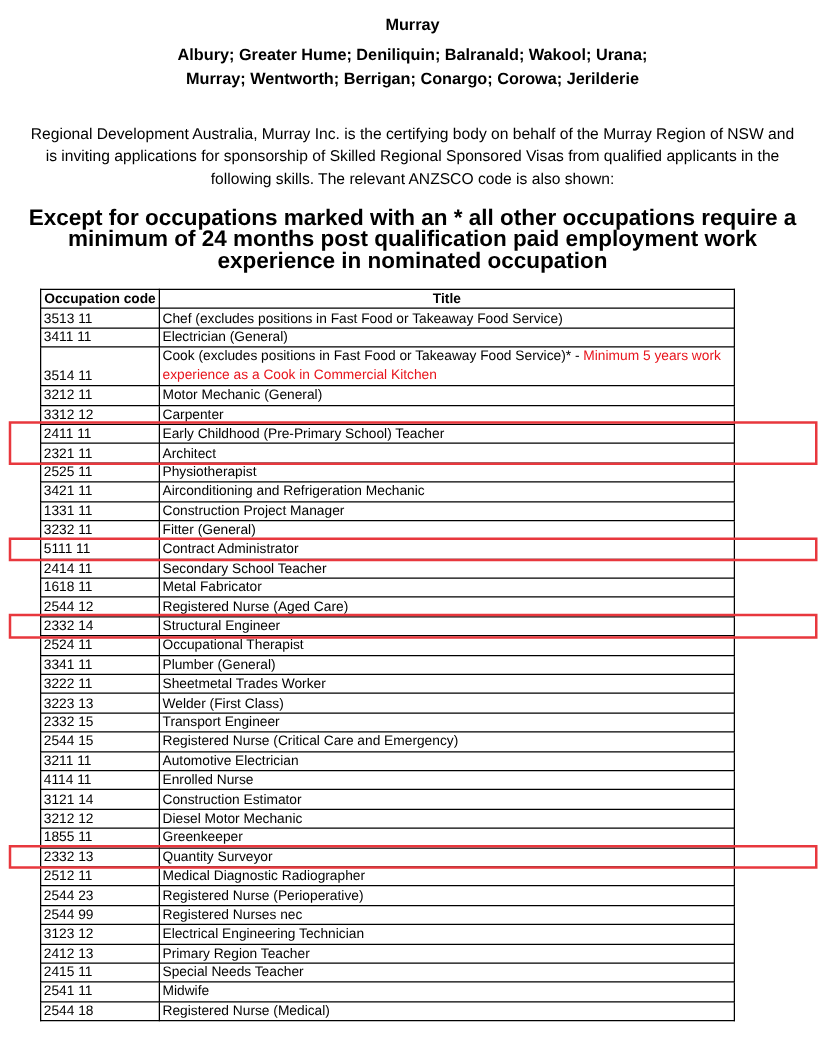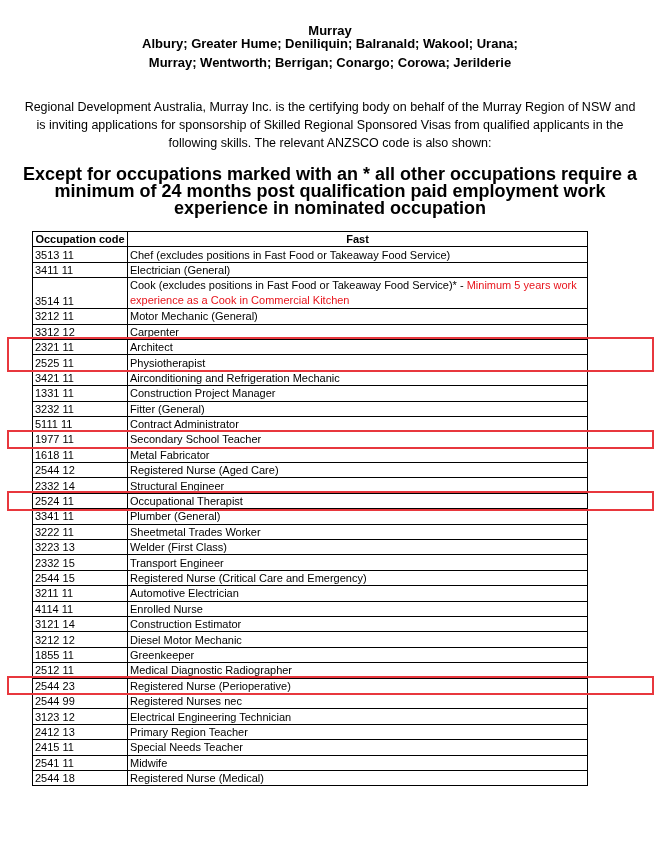--- a/index.html
+++ b/index.html
@@ -1,18 +1,18 @@
 <!DOCTYPE html>
 <html><head>
 <meta charset="utf-8">
 <style>
   html,body{margin:0;padding:0;background:#fff;}
   body{width:660px;height:847px;position:relative;overflow:hidden;font-family:"Liberation Sans",sans-serif;color:#000;}
   .hdr{position:absolute;left:0;width:660px;text-align:center;font-weight:bold;font-size:13px;}
-  #t1{top:23px;}
+  #t1{top:12px;}
   #t2{top:34px;line-height:19px;}
   #intro{position:absolute;top:98px;left:20px;width:620px;text-align:center;font-size:12.5px;line-height:18px;}
   #req{position:absolute;top:166px;left:0;width:660px;text-align:center;font-weight:bold;font-size:18px;line-height:17px;}
   table{position:absolute;top:231px;left:8px;width:556px;border-collapse:collapse;font-family:"Liberation Sans",sans-serif;font-size:11px;margin-left:24px;}
   td,th{border:1px solid #000;padding:0 2px;height:14.4px;line-height:14px;}
   th{font-weight:bold;}
   td.code{width:90px;text-align:left;}
   th.code{width:90px;text-align:center;}
   tr.tall td{height:30px;vertical-align:bottom;}
   .red{color:#e8141c;}
@@ -23,21 +23,21 @@
 
 <div class="hdr" id="t1">Murray</div>
 <div class="hdr" id="t2"><span style="display:inline-block;width:420px;">Albury; Greater Hume; Deniliquin; Balranald; Wakool; Urana; Murray; Wentworth; Berrigan; Conargo; Corowa; Jerilderie</span></div>
 <div id="intro">Regional Development Australia, Murray Inc. is the certifying body on behalf of the Murray Region of NSW and is inviting applications for sponsorship of Skilled Regional Sponsored Visas from qualified applicants in the following skills. The relevant ANZSCO code is also shown:</div>
 <div id="req"><span style="display:inline-block;width:645px;">Except for occupations marked with an * all other occupations require a  minimum of 24 months post qualification paid employment work experience in nominated occupation</span></div>
 
 <table>
   <thead>
     <tr>
       <th class="code">Occupation code</th>
-      <th>Fast</th>
+      <th>Title</th>
     </tr>
   </thead>
   <tbody id="tbody">
       <tr>
         <td class="code">3513 11</td>
         <td><span>Chef (excludes positions in Fast Food or Takeaway Food Service)</span></td>
       </tr>
       <tr>
         <td class="code">3411 11</td>
         <td><span>Electrician (General)</span></td>
@@ -46,20 +46,24 @@
         <td class="code">3514 11</td>
         <td style="line-height: 15px;"><span>Cook (excludes positions in Fast Food or Takeaway Food Service)* - </span><span class="red">Minimum 5 years work experience as a Cook in Commercial Kitchen</span></td>
       </tr>
       <tr>
         <td class="code">3212 11</td>
         <td><span>Motor Mechanic (General)</span></td>
       </tr>
       <tr>
         <td class="code">3312 12</td>
         <td><span>Carpenter</span></td>
+      </tr>
+      <tr>
+        <td class="code">2411 11</td>
+        <td><span>Early Childhood (Pre-Primary School) Teacher</span></td>
       </tr>
       <tr>
         <td class="code">2321 11</td>
         <td><span>Architect</span></td>
       </tr>
       <tr>
         <td class="code">2525 11</td>
         <td><span>Physiotherapist</span></td>
       </tr>
       <tr>
@@ -72,21 +76,21 @@
       </tr>
       <tr>
         <td class="code">3232 11</td>
         <td><span>Fitter (General)</span></td>
       </tr>
       <tr>
         <td class="code">5111 11</td>
         <td><span>Contract Administrator</span></td>
       </tr>
       <tr>
-        <td class="code">1977 11</td>
+        <td class="code">2414 11</td>
         <td><span>Secondary School  Teacher</span></td>
       </tr>
       <tr>
         <td class="code">1618 11</td>
         <td><span>Metal Fabricator</span></td>
       </tr>
       <tr>
         <td class="code">2544 12</td>
         <td><span>Registered Nurse (Aged Care)</span></td>
       </tr>
@@ -132,20 +136,24 @@
       </tr>
       <tr>
         <td class="code">3212 12</td>
         <td><span>Diesel Motor Mechanic</span></td>
       </tr>
       <tr>
         <td class="code">1855 11</td>
         <td><span>Greenkeeper</span></td>
       </tr>
       <tr>
+        <td class="code">2332 13</td>
+        <td><span>Quantity Surveyor</span></td>
+      </tr>
+      <tr>
         <td class="code">2512 11</td>
         <td><span>Medical Diagnostic Radiographer</span></td>
       </tr>
       <tr>
         <td class="code">2544 23</td>
         <td><span>Registered Nurse (Perioperative)</span></td>
       </tr>
       <tr>
         <td class="code">2544 99</td>
         <td><span>Registered Nurses nec</span></td>

